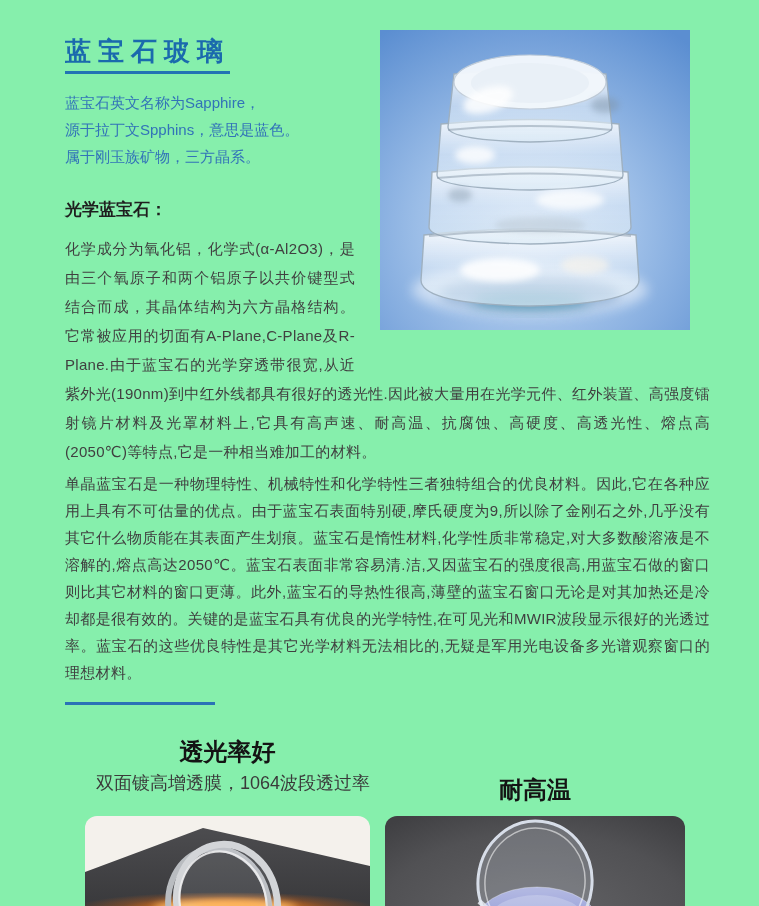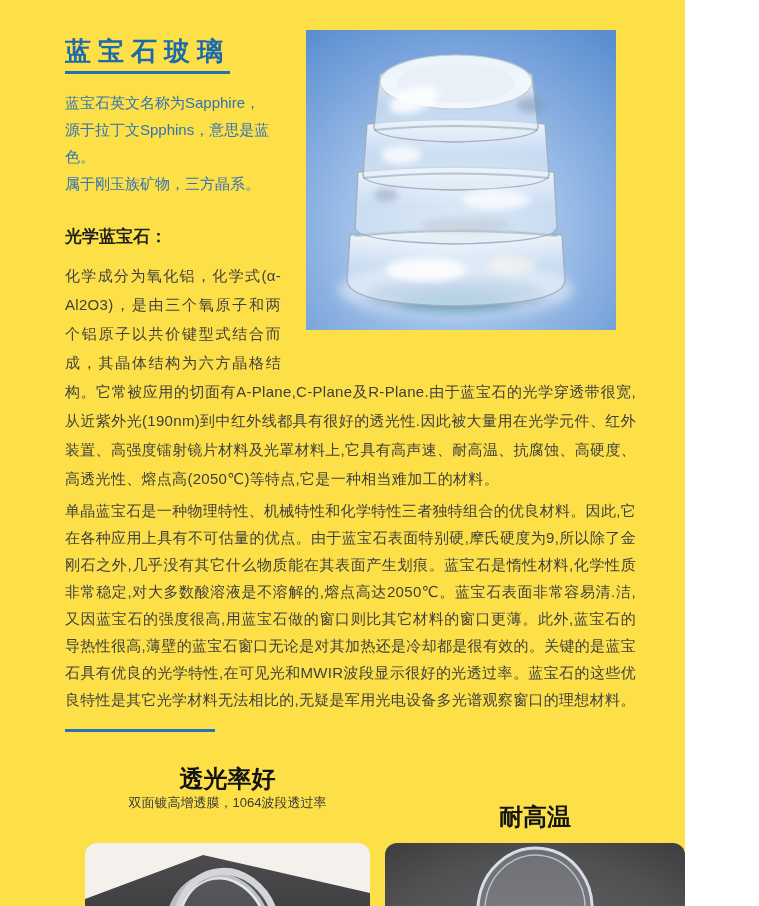--- a/index.html
+++ b/index.html
@@ -1,17 +1,17 @@
 <!DOCTYPE html>
 <html><head>
 <meta charset="utf-8">
 <style>
   html,body{margin:0;padding:0;background:#fff;}
   .page{
-    position:relative;width:685px;height:906px;background:#fde047;
+    position:relative;width:759px;height:906px;background:#86efac;
     font-family:"Liberation Sans","DejaVu Sans",sans-serif;overflow:hidden;
   }
   .content{padding:30px 49px 0 65px;}
   .hero{
     float:right;width:310px;height:300px;margin:0 20px 30px 25px;
     padding:0;overflow:hidden;
   }
   .title{
     margin:7px 0 0 0;width:fit-content;
     font-size:26px;font-weight:bold;letter-spacing:7px;
@@ -25,21 +25,21 @@
   }
   .body-text.p2{margin-top:4px;line-height:27px;}
   .divider{margin-top:16px;width:150px;height:3px;background:#2a72b6;}
   .features{display:flex;margin:34px 0 0 20px;gap:15px;}
   .feature{display:flex;flex-direction:column;}
   .feature-left{width:285px;}
   .feature-right{width:300px;}
   .caption{height:64px;text-align:center;}
   .caption-bottom{display:flex;flex-direction:column;justify-content:flex-end;}
   .f-title{font-size:24px;font-weight:bold;color:#141414;line-height:26px;}
-  .f-sub{font-size:13px;color:#3a3a3a;line-height:17px;margin-top:2px;}
+  .f-sub{font-size:18px;color:#3a3a3a;line-height:17px;margin-top:10px;text-align:right;}
   .f-img{
     margin-top:13px;border-radius:12px;overflow:hidden;line-height:0;
   }
   .feature-left .f-img{width:285px;height:172px;}
   .feature-right .f-img{width:300px;height:172px;}
 </style>
 </head>
 <body>
 
 <div class="page">

